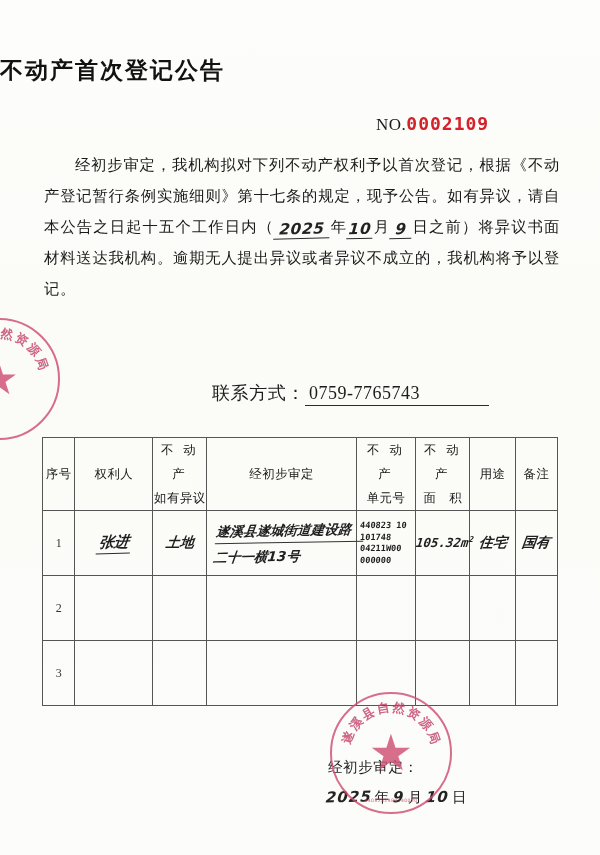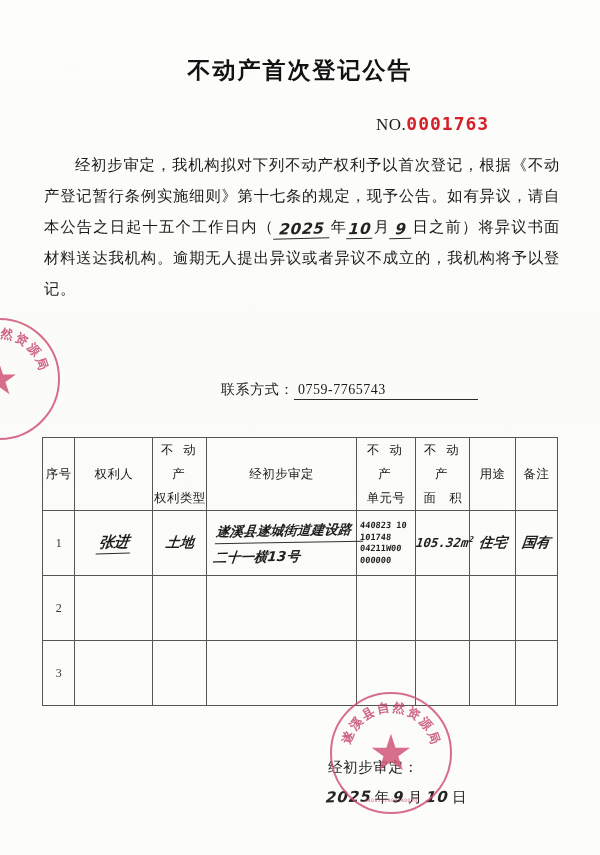--- a/index.html
+++ b/index.html
@@ -32,21 +32,21 @@
       radial-gradient(circle at 31% 57%, rgba(0,0,0,.010) 0 2px, transparent 3px),
       radial-gradient(circle at 83% 72%, rgba(0,0,0,.012) 0 2px, transparent 3px),
       radial-gradient(circle at 45% 88%, rgba(0,0,0,.010) 0 2px, transparent 3px);
   }
 
   .title {
     position: absolute;
     top: 55px;
     left: 0;
     width: 600px;
-    text-align: center;
+    text-align: left;
     font-family: "DejaVu Sans", sans-serif;
     font-size: 23px;
     font-weight: 700;
     letter-spacing: 2px;
     color: #121212;
   }
 
   .no-line {
     position: absolute;
     top: 113px;
@@ -100,23 +100,23 @@
   .addr-row {
     position: absolute;
     left: 118px;
     top: 338px;
     font-size: 15.3px;
     letter-spacing: .6px;
     white-space: nowrap;
   }
   .tel-row {
     position: absolute;
-    left: 221px;
+    left: 212px;
     top: 381px;
-    font-size: 14px;
+    font-size: 18px;
     letter-spacing: .6px;
     white-space: nowrap;
   }
   .fill {
     border-bottom: 1px solid #2b2b2b;
     display: inline-block;
     padding: 0 4px 1px 4px;
     min-width: 170px;
     font-family: "Liberation Serif", serif;
   }
@@ -263,21 +263,21 @@
 </style>
 </head>
 <body>
 
 <div class="page">
   <div class="scan-noise"></div>
 
   <div class="title">不动产首次登记公告</div>
 
   <div class="no-line">
-    <span>NO.</span><span class="num">0001763</span>
+    <span>NO.</span><span class="num">0002109</span>
   </div>
 
   <div class="body-text">
     <span class="indent"></span><span>经初步审定，我机构拟对下列不动产权利予以首次登记，根据《不动产登记暂行条例实施细则》第十七条的规定，现予公告。如有异议，请自本公告之日起十五个工作日内（</span><span class="ul-blank ul-y hw">2025</span><span>年</span><span class="ul-blank ul-m hw">10</span><span>月</span><span class="ul-blank ul-d hw">9</span><span>日之前）</span><span>将异议书面材料送达我机构。逾期无人提出异议或者异议不成立的，我机构将予以登记。</span>
   </div>
 
 
   <div class="tel-row">
     <span>联系方式：</span><span class="fill tel">0759-7765743</span>
   </div>
@@ -292,21 +292,21 @@
       <col style="width:50px">
       <col style="width:42px">
       <col style="width:39px">
     </colgroup>
     <thead>
       <tr>
         <th>序号</th>
         <th>权利人</th>
         <th>
           <span class="sp">不 动 产</span><br>
-          <span>权利类型</span>
+          <span>如有异议</span>
         </th>
         <th>经初步审定</th>
         <th>
           <span class="sp">不 动 产</span><br>
           <span>单元号</span>
         </th>
         <th>
           <span class="sp">不 动 产</span><br>
           <span>面　积</span>
         </th>

